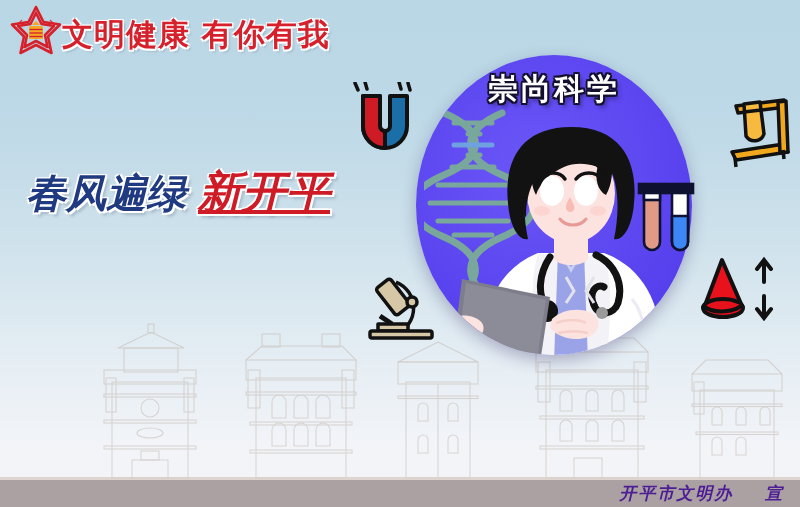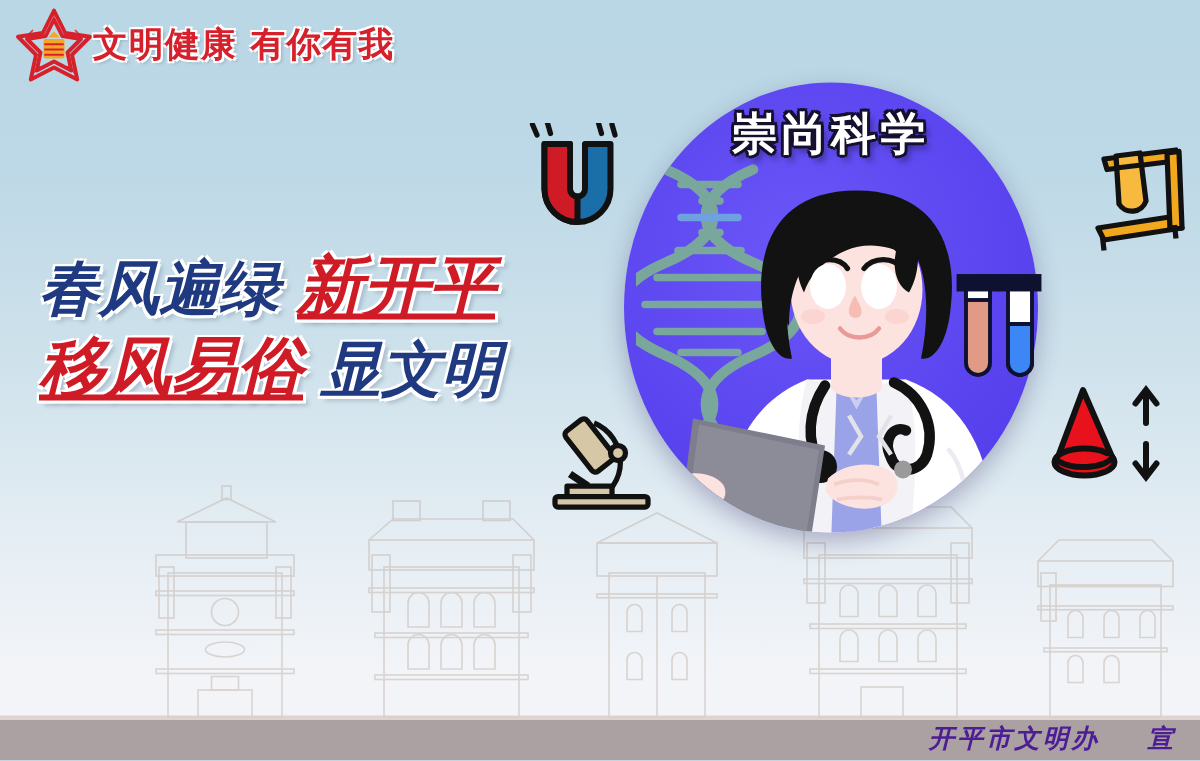--- a/index.html
+++ b/index.html
@@ -15,21 +15,21 @@
 
   
   .header-strip{
     position:absolute;left:0;top:0;width:800px;height:62px;
   }
   .brand-logo{
     position:absolute;left:8px;top:4px;width:56px;height:54px;
   }
   .header-slogan{
     position:absolute;left:62px;top:14px;
-    font-size:23px;font-weight:bold;letter-spacing:1px;
+    font-size:31px;font-weight:bold;letter-spacing:1px;
     color:#d6202b;
     font-family:"DejaVu Serif","Liberation Serif",serif;
     text-shadow:
       1.5px 1.5px 0 #ffffff, -1px -1px 0 #fdfdfd,
       1.5px -1px 0 #fdfdfd, -1px 1.5px 0 #fdfdfd,
       2.5px 2.5px 2px rgba(120,140,160,.45);
     white-space:nowrap;
     text-align:right;
   }
 
@@ -225,23 +225,20 @@
         <line x1="21.5" y1="32.5" x2="34.5" y2="32.5"></line>
       </g>
       <path d="M24 21 L28 17 L32 21 Z" fill="#f5a623"></path>
     </svg>
     <div class="header-slogan">文明健康 有你有我</div>
   </div>
 
   <div class="main-slogan">
     <div class="slogan-line l1">
       <span class="seg blue">春风遍绿</span><span class="seg red big sp">新开平</span>
-    </div>
-    <div class="slogan-line l2">
-      <span class="seg red big">移风易俗</span><span class="seg blue sp">显文明</span>
     </div>
   </div>
 
   <div class="circle-wrap">
     <div class="circle-disc">
 
       <svg class="dna" viewBox="0 0 110 180">
         <g stroke="#79a79b" stroke-width="7" fill="none" stroke-linecap="round">
           <path d="M20 4 C62 22 62 48 20 66 C-22 84 -22 110 20 128 C50 141 58 158 46 176"></path>
           <path d="M78 4 C36 22 36 48 78 66 C120 84 120 110 78 128 C48 141 40 158 52 176"></path>

